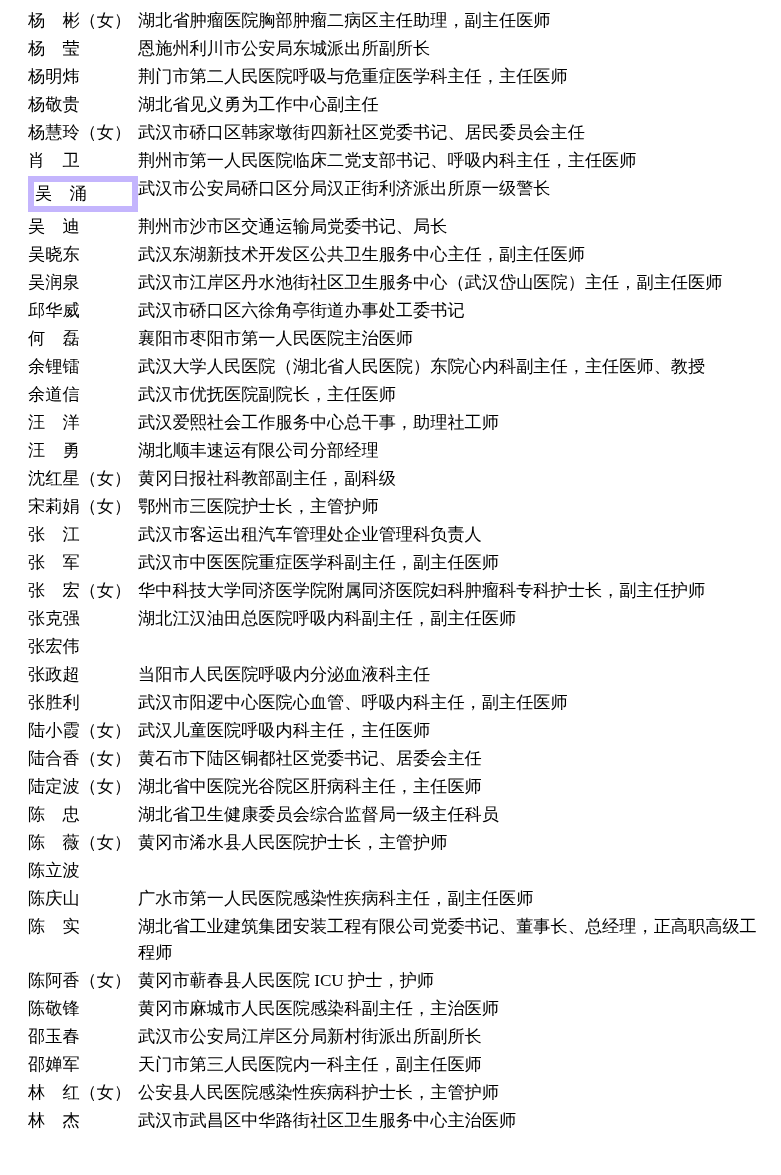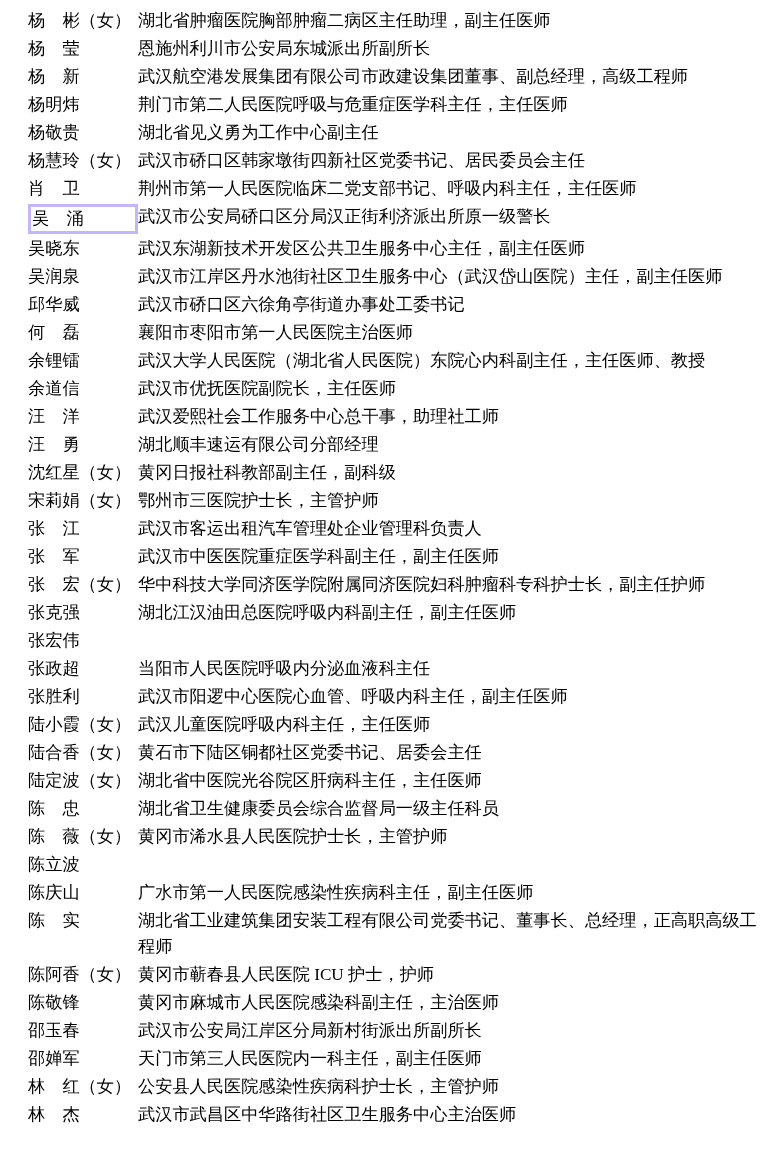--- a/index.html
+++ b/index.html
@@ -33,21 +33,21 @@
     color: #000000;
     white-space: nowrap;
   }
   .name {
     flex: 0 0 auto;
     width: 110px;
     box-sizing: border-box;
     letter-spacing: 0;
   }
   .name.boxed {
-    border: 3px solid #c4b5fd;
+    border: 6px solid #c4b5fd;
     width: 110px;
     padding: 0 1px;
     box-sizing: border-box;
     line-height: 24px;
   }
   .desc {
     flex: 1 1 auto;
     padding-left: 0px;
     white-space: normal;
   }
@@ -59,42 +59,42 @@
   <div class="list" id="entry-list">
       <div class="entry">
         <div class="name">杨　彬（女）</div>
         <div class="desc">湖北省肿瘤医院胸部肿瘤二病区主任助理，副主任医师</div>
       </div>
       <div class="entry">
         <div class="name">杨　莹</div>
         <div class="desc">恩施州利川市公安局东城派出所副所长</div>
       </div>
       <div class="entry">
-        <div class="name">杨　新</div>
-        <div class="desc">武汉航空港发展集团有限公司市政建设集团董事、副总经理，高级工程师</div>
-      </div>
-      <div class="entry">
         <div class="name">杨明炜</div>
         <div class="desc">荆门市第二人民医院呼吸与危重症医学科主任，主任医师</div>
       </div>
       <div class="entry">
         <div class="name">杨敬贵</div>
         <div class="desc">湖北省见义勇为工作中心副主任</div>
       </div>
       <div class="entry">
         <div class="name">杨慧玲（女）</div>
         <div class="desc">武汉市硚口区韩家墩街四新社区党委书记、居民委员会主任</div>
       </div>
       <div class="entry">
         <div class="name">肖　卫</div>
         <div class="desc">荆州市第一人民医院临床二党支部书记、呼吸内科主任，主任医师</div>
       </div>
       <div class="entry">
         <div class="name boxed">吴　涌</div>
         <div class="desc">武汉市公安局硚口区分局汉正街利济派出所原一级警长</div>
+      </div>
+      <div class="entry">
+        <div class="name">吴　迪</div>
+        <div class="desc">荆州市沙市区交通运输局党委书记、局长</div>
       </div>
       <div class="entry">
         <div class="name">吴晓东</div>
         <div class="desc">武汉东湖新技术开发区公共卫生服务中心主任，副主任医师</div>
       </div>
       <div class="entry">
         <div class="name">吴润泉</div>
         <div class="desc">武汉市江岸区丹水池街社区卫生服务中心（武汉岱山医院）主任，副主任医师</div>
       </div>
       <div class="entry">

